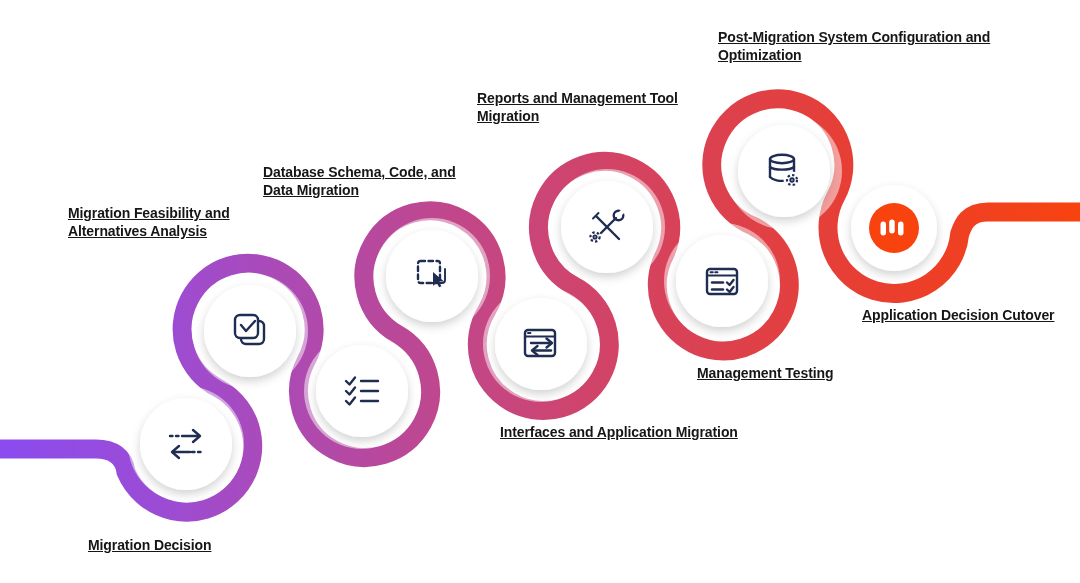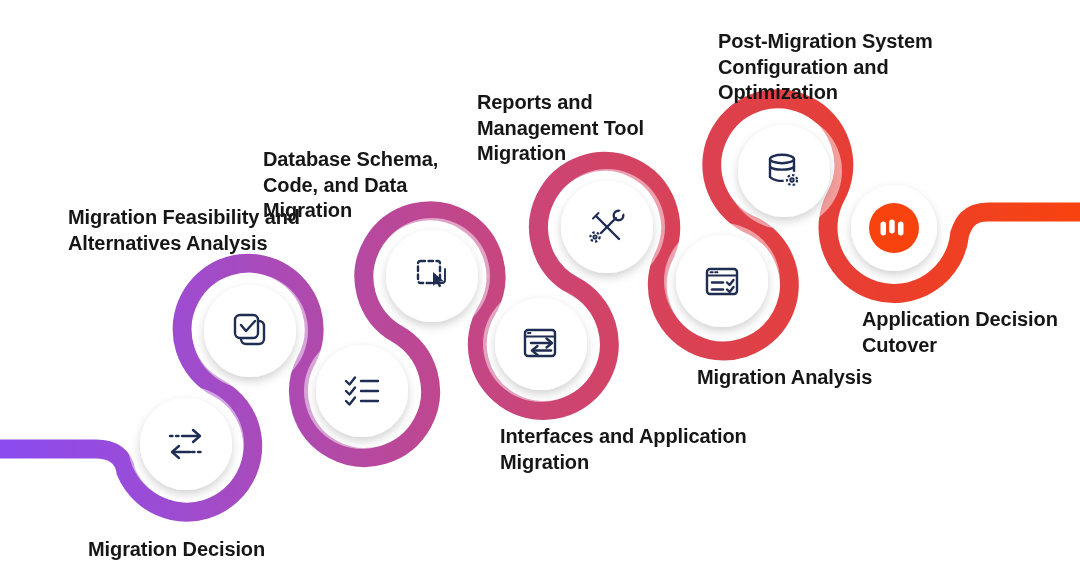--- a/index.html
+++ b/index.html
@@ -32,24 +32,25 @@
   .fillw { fill: #ffffff; }
   .dash { stroke-dasharray: 2.5 3.5; }
   .seldash { stroke-dasharray: 4.5 3.5; }
   .gear { stroke-width: 2.2; stroke-dasharray: 2.4 2.2; stroke-linecap: butt; }
   .whitecut { stroke: #ffffff; stroke-width: 4.5; fill: none; stroke-linecap: round; }
   .edb-blob { fill: var(--edb-orange, #F8430F); }
   .edb-mark { fill: #ffffff; }
   .label {
     position: absolute;
     font-weight: 700;
-    font-size: 20px;
+    font-size: 14px;
     line-height: 1.28;
     letter-spacing: -0.1px;
     color: var(--label-color, #161616);
+    text-decoration: underline;
   }
 </style>
 </head>
 <body>
 
 <div id="stage" style="background: rgb(255, 255, 255);">
 
   <svg id="journey-svg" width="1080" height="583" viewBox="0 0 1080 583">
     <defs>
       <linearGradient id="pathGrad" x1="0" y1="0" x2="1080" y2="0" gradientUnits="userSpaceOnUse">
@@ -193,20 +194,20 @@
         <circle class="edb-blob" r="25"></circle>
         <rect class="edb-mark" x="-13.5" y="-6.5" width="5.5" height="14" rx="2.75"></rect>
         <rect class="edb-mark" x="-4.8" y="-8.5" width="5.5" height="14" rx="2.75"></rect>
         <rect class="edb-mark" x="4" y="-6.5" width="5.5" height="14" rx="2.75"></rect>
       </g>
     </g>
   </svg>
 
   <div class="label" style="left:88px;  top:537px; width:200px">Migration Decision</div>
   <div class="label" style="left:68px;  top:205px; width:235px">Migration Feasibility and Alternatives Analysis</div>
-  <div class="label" style="left:263px; top:147px; width:225px">Database Schema, Code, and Data Migration</div>
+  <div class="label" style="left:263px; top:164px; width:225px">Database Schema, Code, and Data Migration</div>
   <div class="label" style="left:500px; top:424px; width:250px">Interfaces and Application Migration</div>
   <div class="label" style="left:477px; top:90px;  width:225px">Reports and Management Tool Migration</div>
-  <div class="label" style="left:697px; top:365px; width:220px">Migration Analysis</div>
+  <div class="label" style="left:697px; top:365px; width:220px">Management Testing</div>
   <div class="label" style="left:718px; top:29px;  width:290px">Post-Migration System Configuration and Optimization</div>
   <div class="label" style="left:862px; top:307px; width:205px">Application Decision Cutover</div>
 
 </div>
 
 </body></html>

